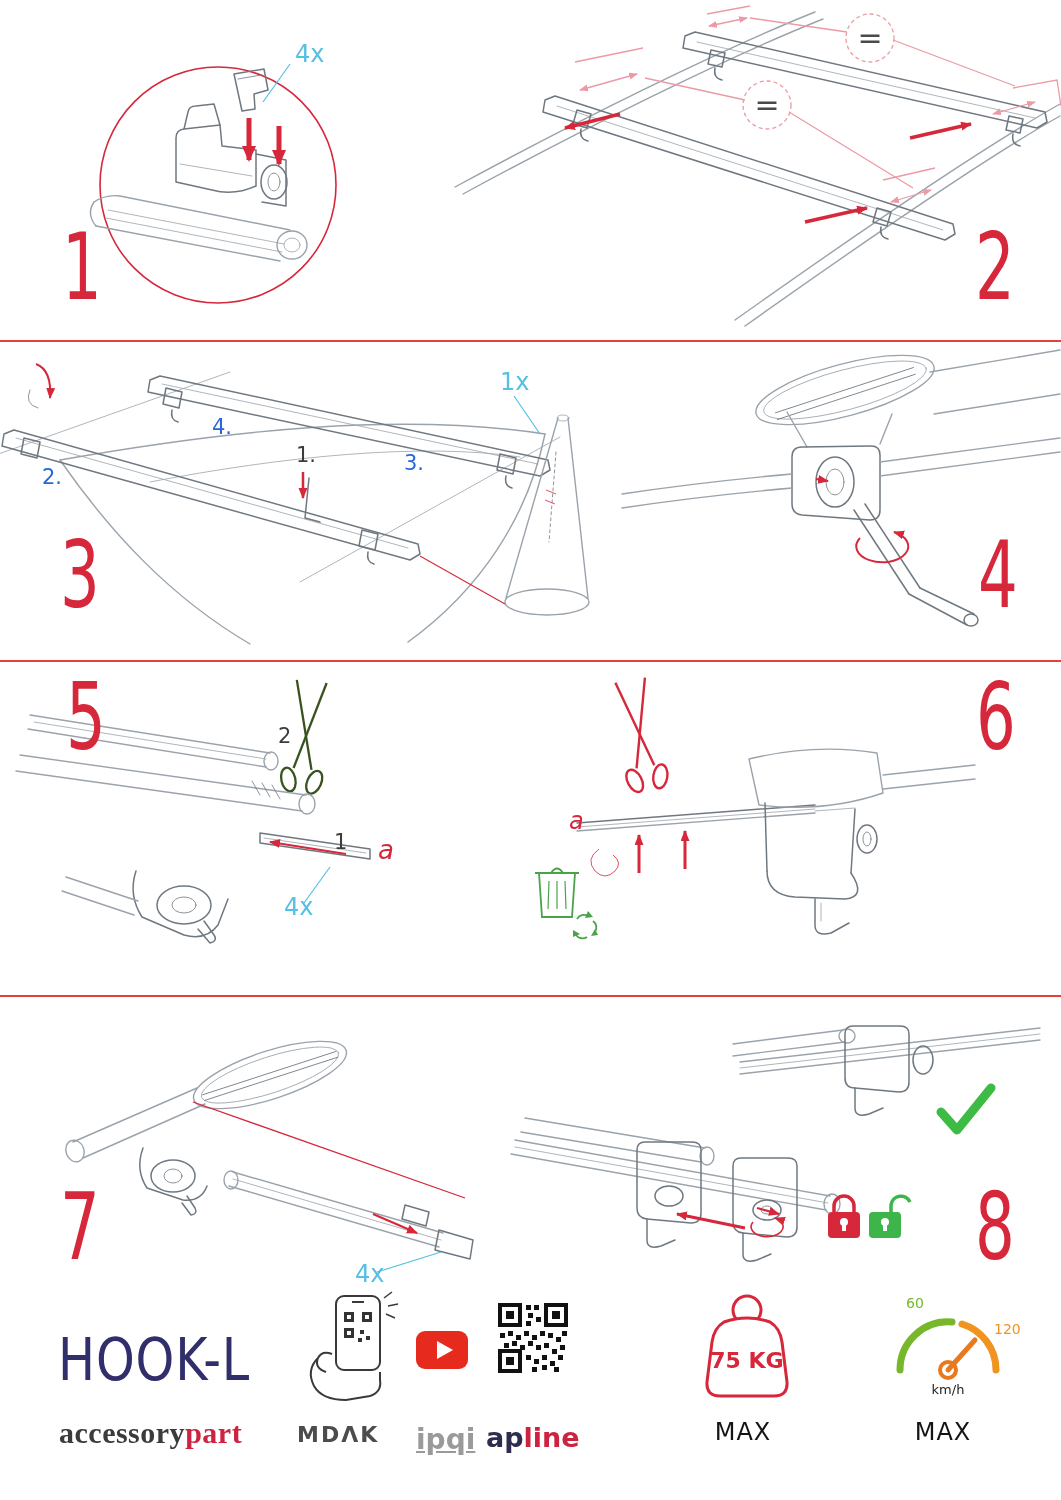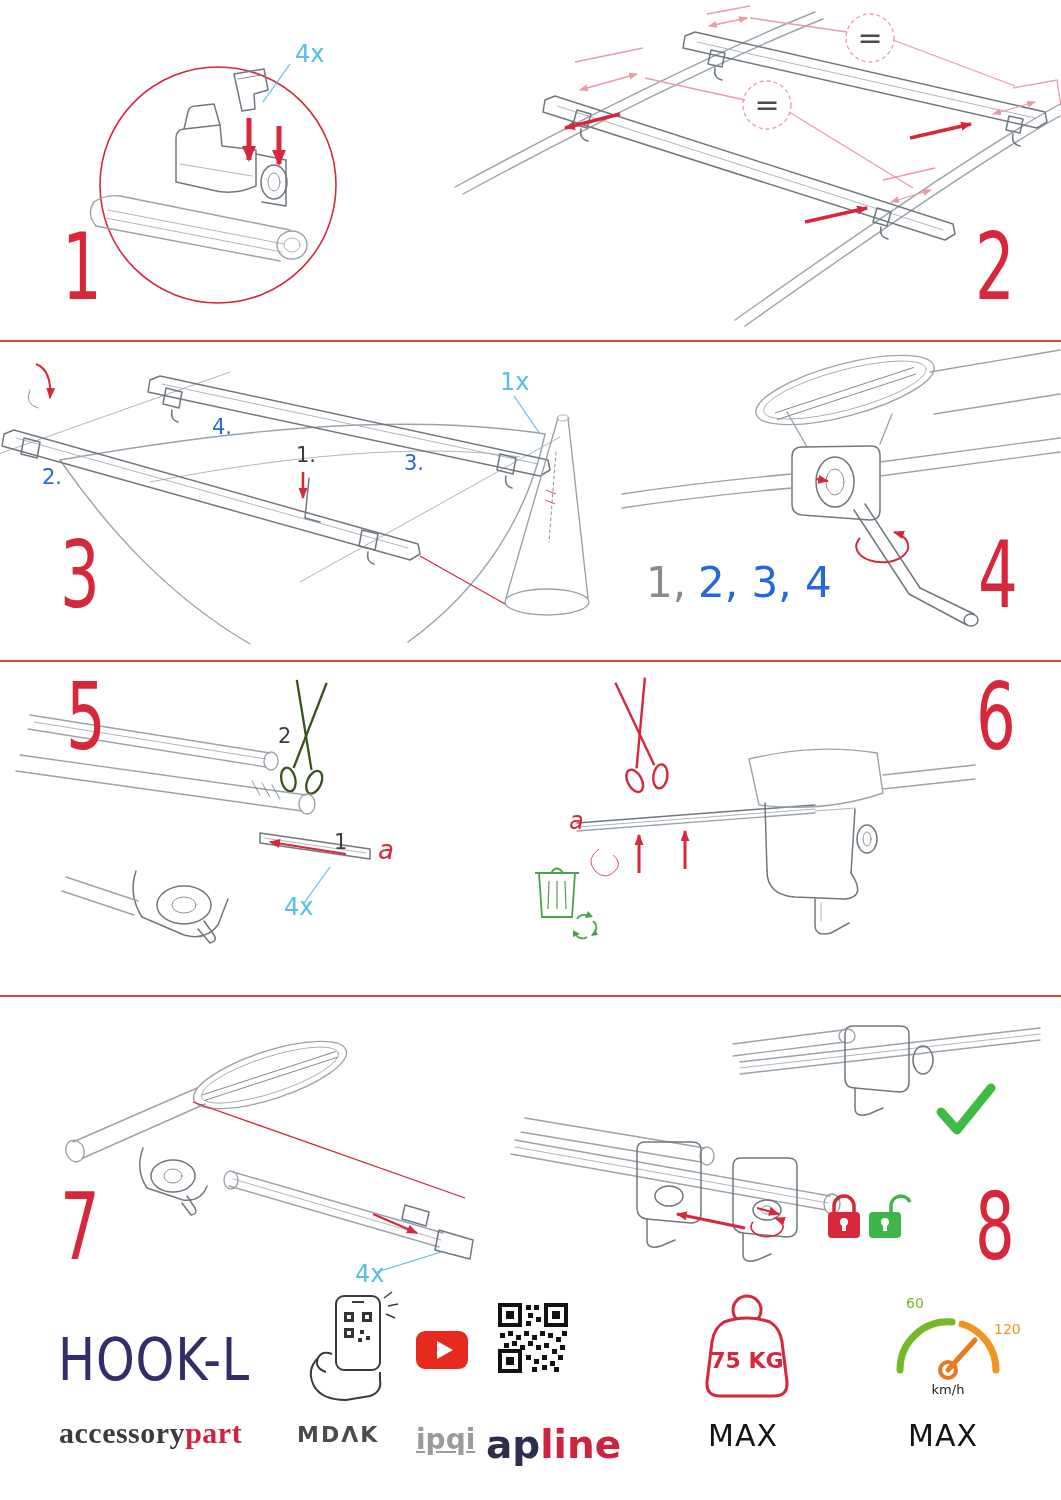--- a/index.html
+++ b/index.html
@@ -22,23 +22,23 @@
   .green{ stroke:#39531f; fill:none; stroke-width:2.3; }
   .seq { position:absolute; left:646px; top:558px; font-size:42px; }
   .seq .g { color:#8a8a8a; } .seq .b { color:#2468d9; margin-left:12px; }
   .product { position:absolute; left:58px; top:1326px; font-size:58px; color:#312f6b;
              letter-spacing:1px; transform:scaleX(.85); transform-origin:left top; }
   .brand { position:absolute; left:59px; top:1416px; font-size:30px; font-weight:600; letter-spacing:.5px;font-family:Liberation Serif, serif; }
   .brand .dark { color:#3b3b3b; } .brand .red { color:#cd2340; }
   .logo-mdak { position:absolute; left:297px; top:1422px; font-size:22px; font-weight:700;
                color:#4c4c4c; letter-spacing:2px; }
   .logo-ipqi { position:absolute; left:416px; top:1423px; font-size:28px; font-weight:600; color:#9a9a9a;text-decoration:underline; }
-  .logo-apline { position:absolute; left:486px; top:1422px; font-size:39px; font-weight:600; }
+  .logo-apline { position:absolute; left:486px; top:1422px; font-size:27px; font-weight:600; }
   .logo-apline .ap { color:#2d2d4e; } .logo-apline .line { color:#cd2340; }
-  .max { position:absolute; font-size:30px; color:#141414; letter-spacing:1px; font-weight:500;
+  .max { position:absolute; font-size:24px; color:#141414; letter-spacing:1px; font-weight:500;
          width:110px; text-align:center; }
 </style>
 </head>
 <body>
 
 <div class="page">
 
   <svg width="0" height="0" style="position:absolute" aria-hidden="true">
     <defs>
       <marker id="rd" markerWidth="12" markerHeight="10" refX="10" refY="4.5" orient="auto-start-reverse" markerUnits="userSpaceOnUse">
@@ -179,23 +179,20 @@
     <path class="art" d="M0,152 C60,143 125,136 170,132 M0,166 C60,157 125,150 170,146"></path>
     <path class="art" d="M258,120 C330,110 395,102 438,96 M258,134 C330,124 395,116 438,110"></path>
 
     <g>
       <path class="artd" d="M232,168 L287,252 M243,162 L298,246" stroke-width="1.6"></path>
       <path class="artd" d="M287,252 L345,283 M298,246 L352,272" stroke-width="1.6"></path>
       <ellipse class="artd" cx="349" cy="278" rx="7" ry="6"></ellipse>
     </g>
     <path d="M238,196 a26,16 0 1 0 34,-6" class="red" stroke-width="2" marker-end="url(#rd)"></path>
   </svg>
-  <div class="seq">
-    <span class="g">1,</span><span class="b">2, 3, 4</span>
-  </div>
   <div class="stepnum" style="left:978px;top:530px">4</div>
 
   <div class="divider" style="top:660px"></div>
 
   <svg class="ill" style="left:8px;top:663px" width="490" height="330" viewBox="0 0 490 330">
 
     <g class="green" transform="translate(296,92) rotate(6)">
       <path d="M-15,-74 L9,14"></path>
         <path d="M15,-74 L-9,14"></path>
       <ellipse cx="13" cy="26" rx="7" ry="12" transform="rotate(18 13 26)"></ellipse>

